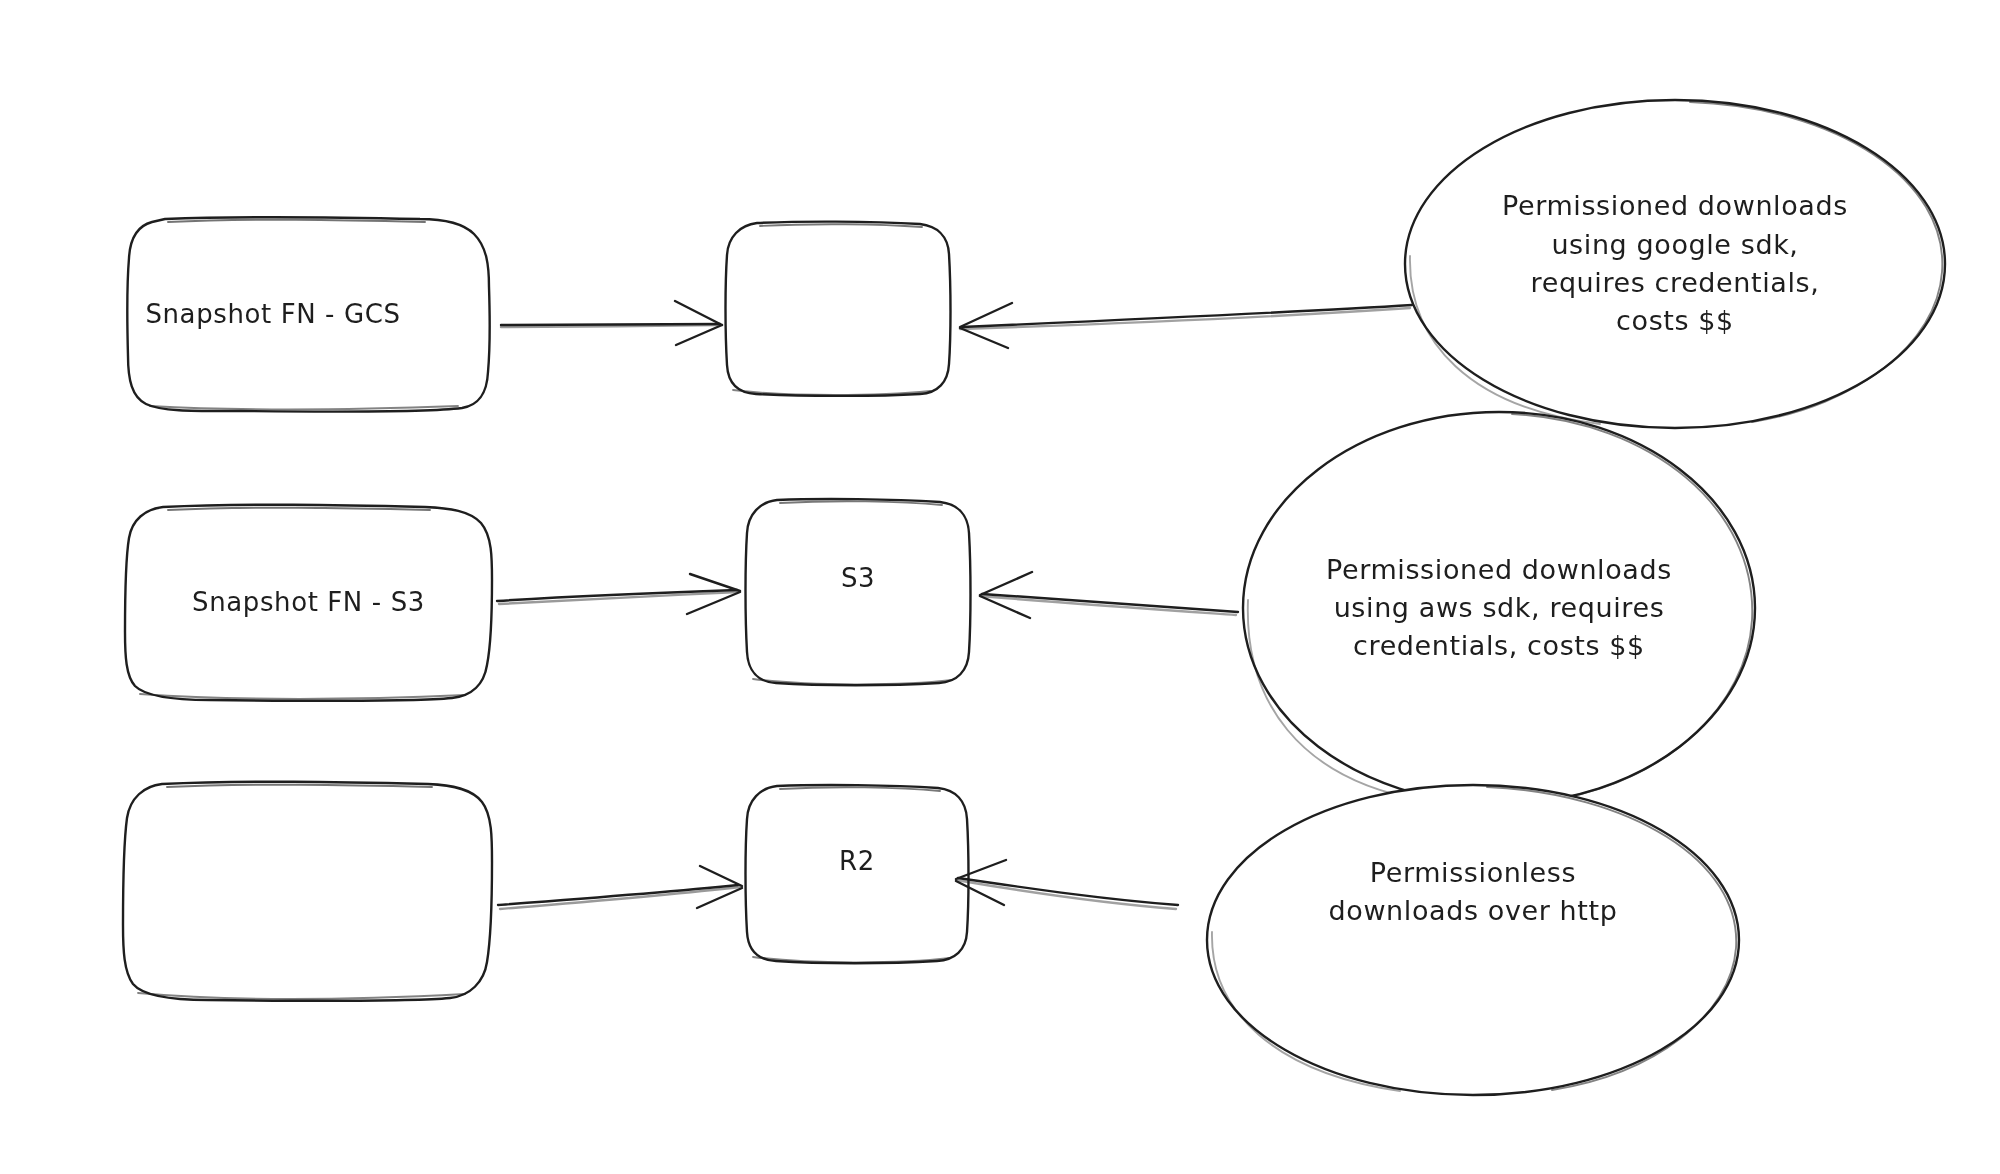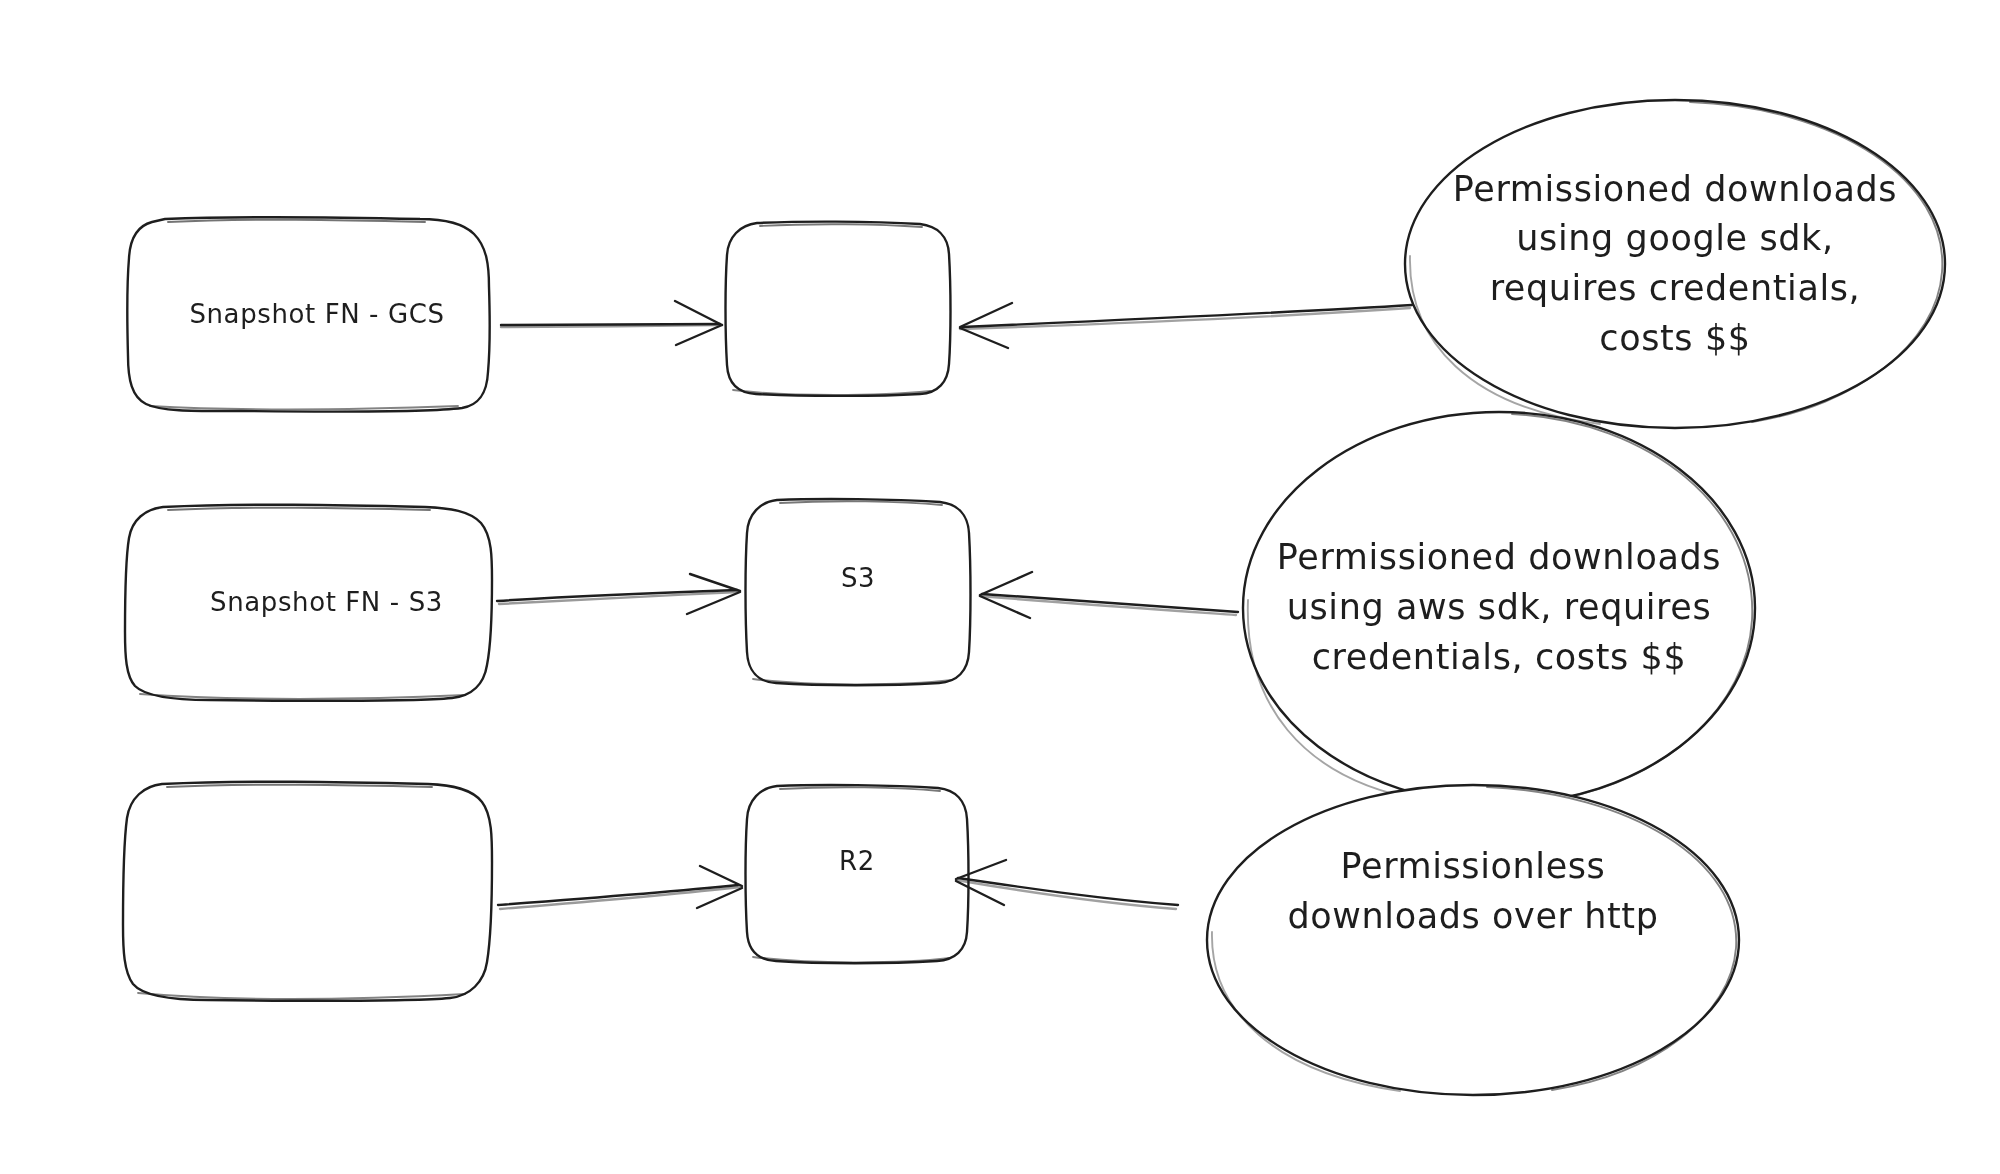--- a/index.html
+++ b/index.html
@@ -47,21 +47,21 @@
     text-align: center;
     color: #1e1e1e;
     font-family: "DejaVu Sans", sans-serif;
     font-size: 26px;
     line-height: 1.38;
     letter-spacing: 0.6px;
     white-space: pre-line;
     pointer-events: none;
   }
   .ellipse-label {
-    font-size: 35px;
+    font-size: 27px;
     line-height: 1.42;
   }
   .hit {
     position: absolute;
     background: transparent;
   }
 </style>
 </head>
 <body>
 
@@ -184,29 +184,29 @@
 
     <g>
       <path class="shape-fill stroke" d="M1473 785 C 1620 785, 1739 854, 1739 940 C 1739 1026, 1620 1095, 1473 1095
            C 1326 1095, 1207 1026, 1207 940 C 1207 854, 1326 785, 1473 785 Z"></path>
       <path class="stroke-thin" d="M1487 787 C 1628 793, 1742 860, 1736 948 C 1731 1016, 1654 1074, 1552 1090" opacity="0.55"></path>
       <path class="stroke-thin" d="M1400 1091 C 1276 1073, 1210 1012, 1212 932" opacity="0.4"></path>
     </g>
 
   </svg>
 
-  <div class="node-label" style="left:128px; top:219px; width:290px; height:192px;margin-left:44px;">Snapshot FN - GCS</div>
+  <div class="node-label" style="left:128px; top:219px; width:290px; height:192px;">Snapshot FN - GCS</div>
 
 
   <div class="node-label ellipse-label" style="left:1440px; top:150px; width:470px; height:228px;">Permissioned downloads
 using google sdk,
 requires credentials,
 costs $$</div>
 
-  <div class="node-label" style="left:125px; top:505px; width:367px; height:195px;padding-left:18px;">Snapshot FN - S3</div>
+  <div class="node-label" style="left:125px; top:505px; width:367px; height:195px;">Snapshot FN - S3</div>
 
   <div class="node-label" style="left:746px; top:486px; width:224px; height:186px;">S3</div>
 
   <div class="node-label ellipse-label" style="left:1268px; top:508px; width:462px; height:200px;">Permissioned downloads
 using aws sdk, requires
 credentials, costs $$</div>
 
 
   <div class="node-label" style="left:746px; top:773px; width:222px; height:177px;">R2</div>
 

